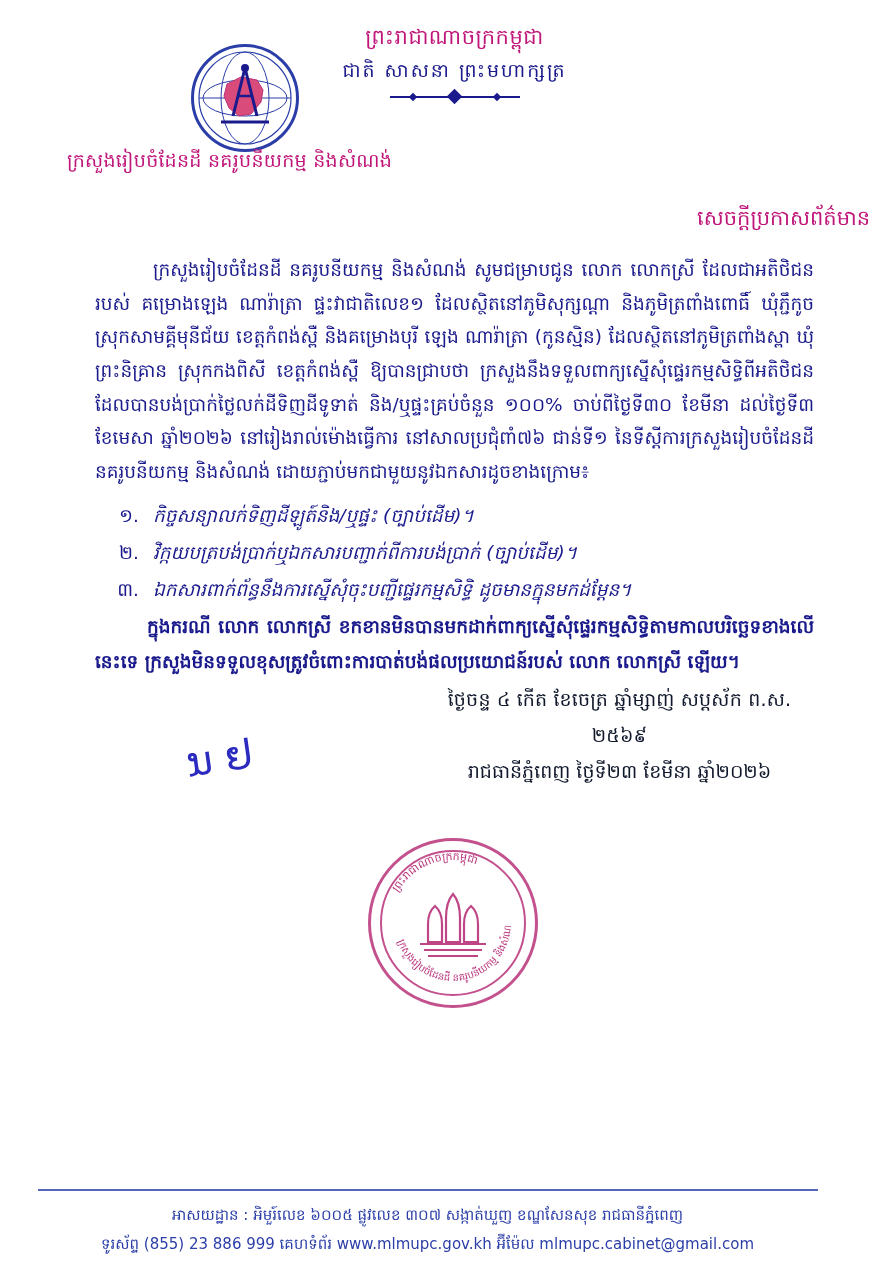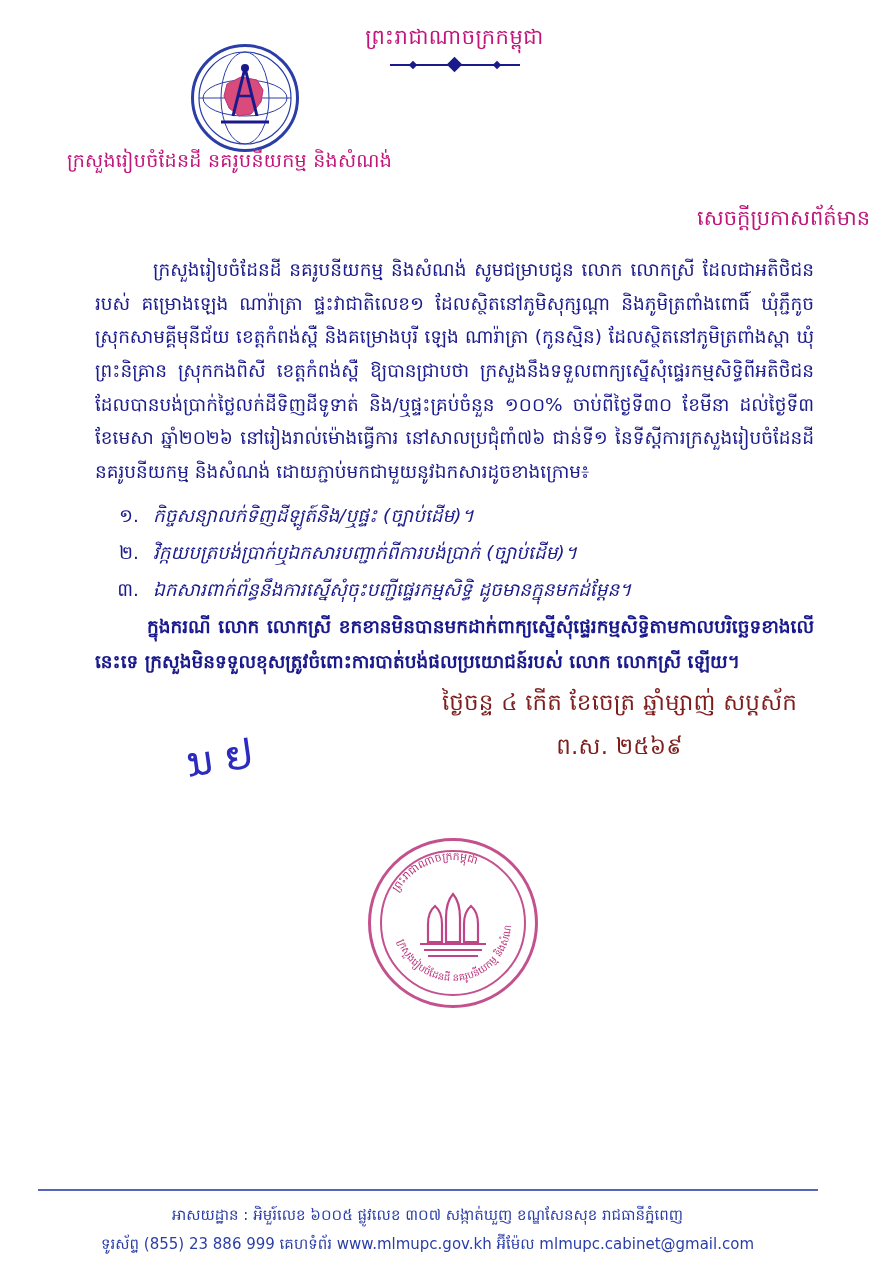--- a/index.html
+++ b/index.html
@@ -142,23 +142,23 @@
     color: #1a1a8c;
     margin-top: 10px;
     text-indent: 52px;
     line-height: 1.85;
   }
   .closing { margin-top: 10px; }
 
   
   .sig-block {
     text-align: center;
-    font-size: 23px;
+    font-size: 19px;
     line-height: 1.9;
-    color: #7f1d1d;
+    color: #0f172a;
     padding-left: 330px;
   }
   .sig-line1 { letter-spacing: 0.2px; }
   .sig-line2 { }
 
   .signature-mark {
     position: absolute;
     left: 186px;
     top: 735px;
     font-size: 40px;
@@ -211,20 +211,21 @@
 </style>
 </head>
 <body>
 
 <div class="page">
 
   <div class="header">
 
     <div class="nat-motto">
       <div class="line1">ព្រះរាជាណាចក្រកម្ពុជា</div>
+      <div class="line2">ជាតិ   សាសនា   ព្រះមហាក្សត្រ</div>
       <div class="ornament">
         <div class="bar"></div>
         <div class="dotL"></div>
         <div class="diamond"></div>
         <div class="dotR"></div>
       </div>
     </div>
 
     <div class="logo">
       <div class="circle"></div>
@@ -266,20 +267,21 @@
         <span class="num">៣.</span>
         <span class="txt">ឯកសារពាក់ព័ន្ធនឹងការស្នើសុំចុះបញ្ជីផ្ទេរកម្មសិទ្ធិ ដូចមានក្នុនមកដ់ម្តែន។</span>
       </li>
     </ol>
 
     <p class="bold-note">ក្នុងករណី លោក លោកស្រី ខកខានមិនបានមកដាក់ពាក្យស្នើសុំផ្ទេរកម្មសិទ្ធិតាមកាលបរិច្ឆេទខាងលើនេះទេ ក្រសួងមិនទទួលខុសត្រូវចំពោះការបាត់បង់ផលប្រយោជន៍របស់ លោក លោកស្រី ឡើយ។</p>
 
 
     <div class="sig-block">
       <div class="sig-line1">ថ្ងៃចន្ទ ៤ កើត ខែចេត្រ ឆ្នាំម្សាញ់ សប្ដស័ក ព.ស. ២៥៦៩</div>
+      <div class="sig-line2">រាជធានីភ្នំពេញ ថ្ងៃទី២៣ ខែមីនា ឆ្នាំ២០២៦</div>
     </div>
   </div>
 
   <div class="signature-mark">ນ ຢ</div>
 
   <div class="seal">
     <div class="outer"></div>
     <div class="inner"></div>
     <svg viewBox="0 0 170 170" width="170" height="170" aria-hidden="true">
       <defs>

